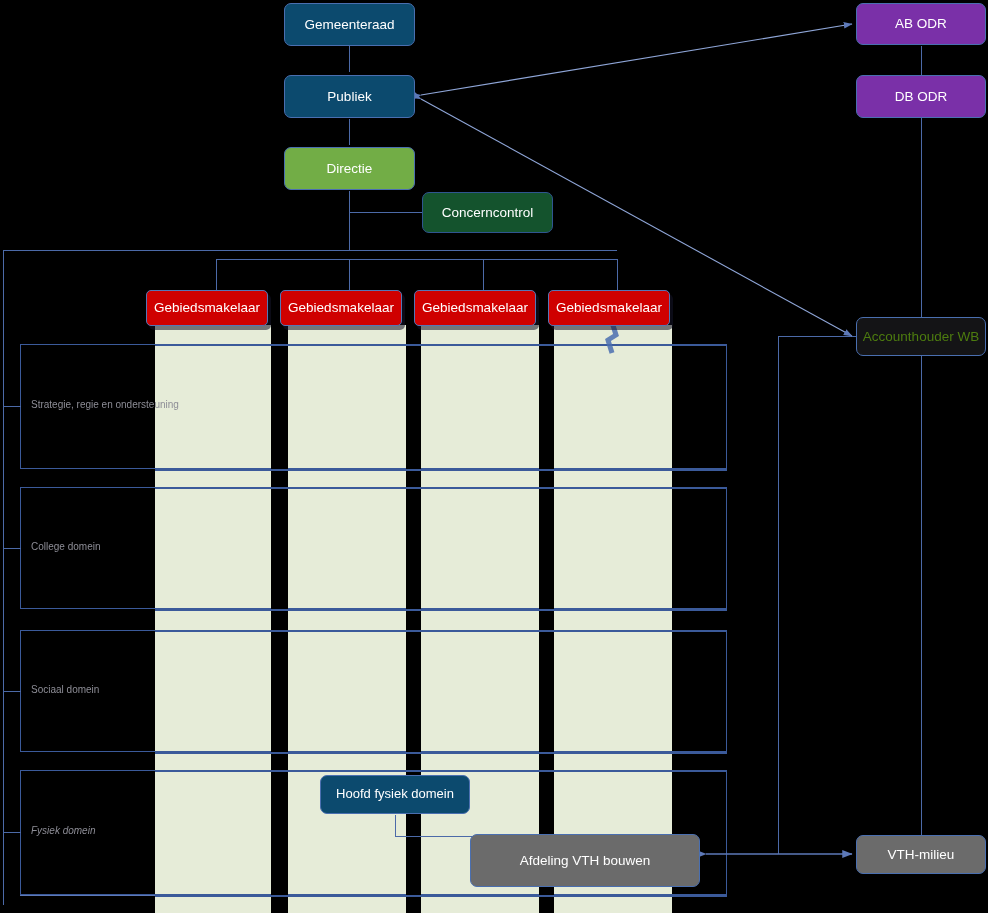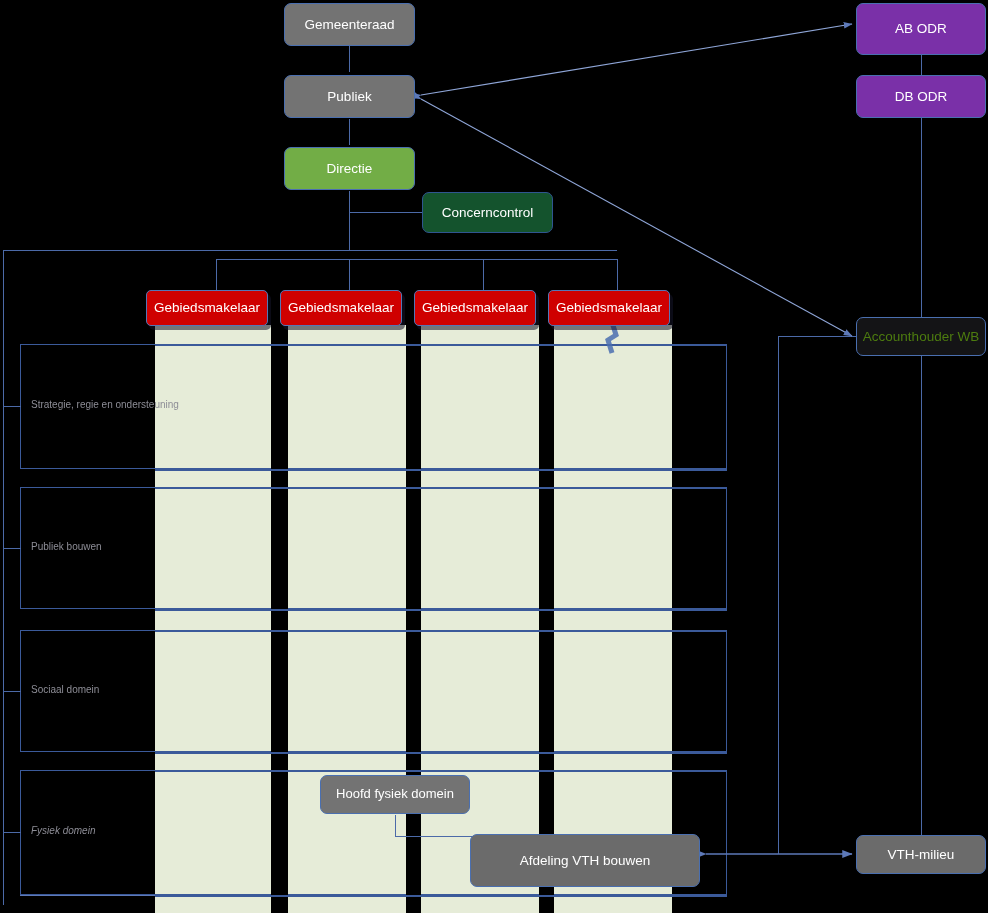--- a/index.html
+++ b/index.html
@@ -5,21 +5,21 @@
   html,body{margin:0;padding:0;background:#000;}
   body{width:988px;height:913px;overflow:hidden;
        font-family:"Liberation Sans","DejaVu Sans",sans-serif;}
   #stage{position:relative;width:988px;height:913px;background:#000;overflow:hidden;}
 
   
   .node{position:absolute;box-sizing:border-box;border-radius:7px;
         display:flex;align-items:center;justify-content:center;
         text-align:center;color:#fff;font-size:13.5px;line-height:1.15;
         border:1px solid #3b5a9a;z-index:40;}
-  .node.orange{background:#737373;border-color:#4a6fb0;}
+  .node.orange{background:#0c4a6e;border-color:#4a6fb0;}
   .node.green {background:#72ad46;border-color:#4a6fb0;}
   .node.blue  {background:#14532d;border-color:#2f5590;}
   .node.purple{background:#7a30a8;border-color:#4a6fb0;}
   .node.red   {background:#cf0000;border-color:#5576b6;border-radius:5px;
                box-shadow:3px 4px 0 rgba(20,20,40,.55);}
   .node.dark  {background:#141416;border-color:#4a6fb0;color:#4d7c0f;}
   .node.gray  {background:#6b6b6b;border-color:#4a6fb0;color:#fff;}
 
   
   .vband{position:absolute;background:#e6ecd8;z-index:5;}
@@ -47,21 +47,21 @@
   <div class="vband" style="left:554px;top:325px;width:118px;height:588px;"></div>
 
   <div class="lane" style="left:20px;top:344px;width:707px;height:125px;"></div>
   <div class="lane" style="left:20px;top:487px;width:707px;height:122px;"></div>
   <div class="lane" style="left:20px;top:630px;width:707px;height:122px;"></div>
   <div class="lane" style="left:20px;top:770px;width:707px;height:125px;"></div>
 
   <div class="ln h" style="left:20px;top:895px;width:707px;"></div>
 
   <div class="lane-label" style="left:31px;top:399px;">Strategie, regie en ondersteuning</div>
-  <div class="lane-label" style="left:31px;top:541px;">Publiek bouwen</div>
+  <div class="lane-label" style="left:31px;top:541px;">College domein</div>
   <div class="lane-label" style="left:31px;top:684px;">Sociaal domein</div>
   <div class="lane-label" style="left:31px;top:825px;font-style:italic;">Fysiek domein</div>
 
   <div class="ln v thin" style="left:3px;top:250px;height:655px;"></div>
   <div class="ln h thin" style="left:3px;top:250px;width:614px;"></div>
   <div class="ln h thin" style="left:3px;top:406px;width:18px;"></div>
   <div class="ln h thin" style="left:3px;top:548px;width:18px;"></div>
   <div class="ln h thin" style="left:3px;top:691px;width:18px;"></div>
   <div class="ln h thin" style="left:3px;top:832px;width:18px;"></div>
 
@@ -114,21 +114,21 @@
   <div class="ln h" style="left:155px;top:895px;width:572px;background:#3b5a9a;height:1.5px;"></div>
 
   <div class="node orange" style="left:284px;top:3px;width:131px;height:43px;">Gemeenteraad</div>
 
   <div class="node orange" style="left:284px;top:75px;width:131px;height:43px;">Publiek</div>
 
   <div class="node green" style="left:284px;top:147px;width:131px;height:43px;">Directie</div>
 
   <div class="node blue" style="left:422px;top:192px;width:131px;height:41px;">Concerncontrol</div>
 
-  <div class="node purple" style="left:856px;top:3px;width:130px;height:52px;">AB ODR</div>
+  <div class="node purple" style="left:856px;top:3px;width:130px;height:42px;">AB ODR</div>
 
   <div class="node purple" style="left:856px;top:75px;width:130px;height:43px;">DB ODR</div>
 
 
   <div class="node dark" style="left:856px;top:317px;width:130px;height:39px;">Accounthouder WB</div>
 
   <div class="node gray" style="left:856px;top:835px;width:130px;height:39px;">VTH-milieu</div>
 
   <div class="node red" style="left:146px;top:290px;width:122px;height:36px;">Gebiedsmakelaar</div>
   <div class="node red" style="left:280px;top:290px;width:122px;height:36px;">Gebiedsmakelaar</div>

